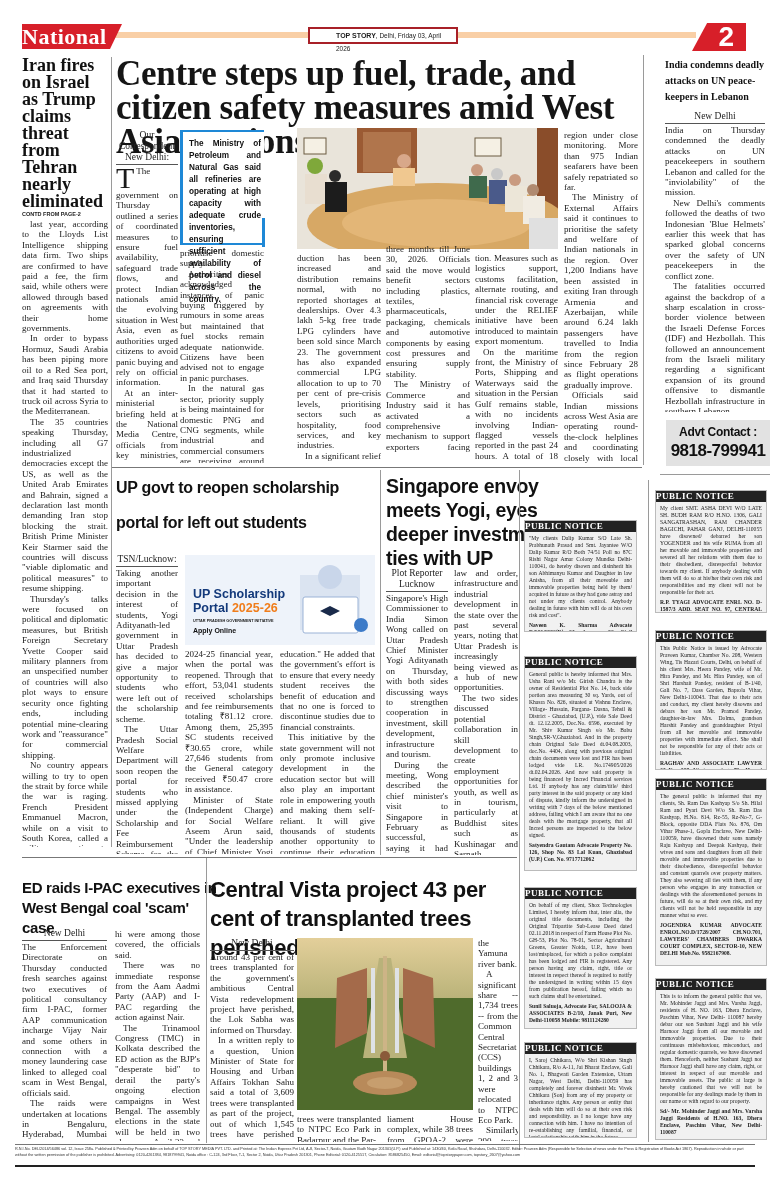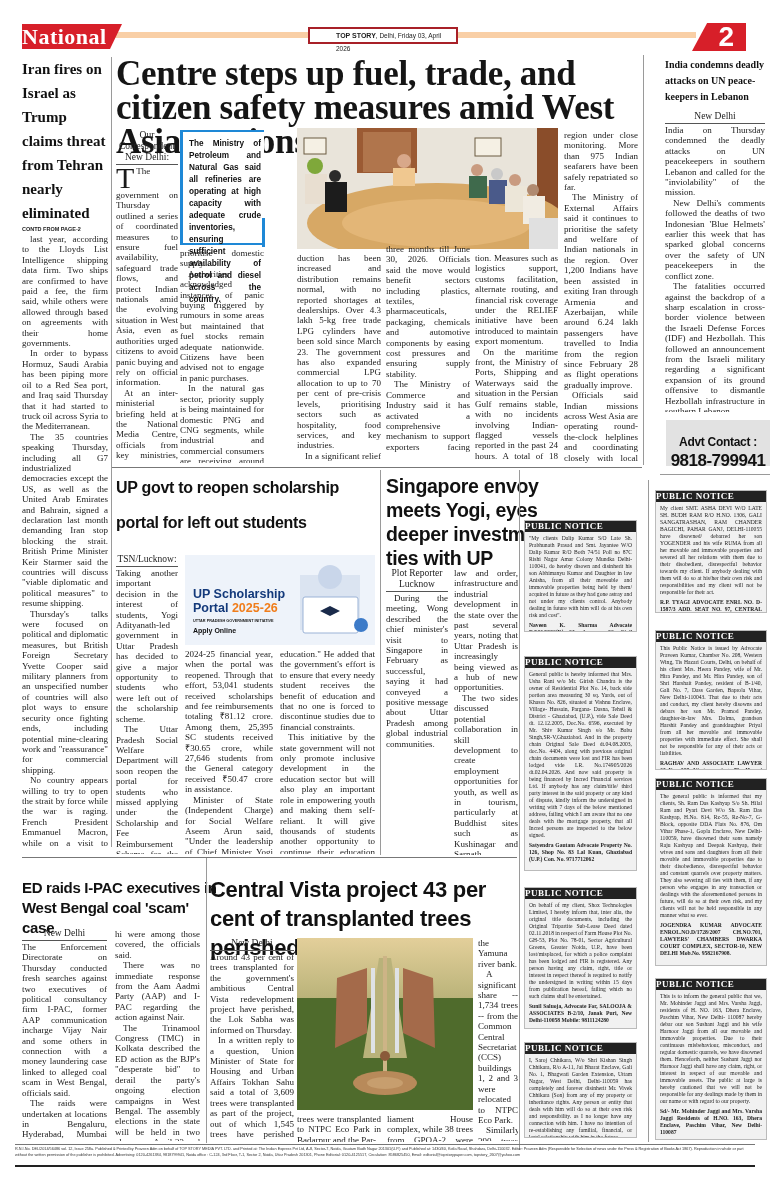--- a/index.html
+++ b/index.html
@@ -13,21 +13,21 @@
 .vsep{position:absolute;width:1px;background:#9a9a9a}
 .hsep{position:absolute;height:1px;background:#9a9a9a}
 .byline{font-family:"Liberation Serif",serif;font-size:9.5px;text-align:center;border-bottom:1px solid #555;line-height:11px;padding-bottom:1px;margin-bottom:1px}
 
 .masthead-label{left:22px;top:24px;width:100px;height:25px;background:#d71f29;clip-path:polygon(0 0,100% 0,88% 100%,0 100%);color:#fff;font-family:"Liberation Serif",serif;font-weight:bold;font-size:22px;line-height:25px;letter-spacing:0.5px}
 .peach-bar{top:32px;height:6px;background:#f9cfa6}
 .top-box{left:308px;top:27px;width:150px;height:17px;border:2px solid #a82028;background:#fff;font-family:"Liberation Sans",sans-serif;font-size:7px;line-height:13px;padding-left:26px;color:#222}
 .top-box b{font-weight:bold}
 .page-num{left:692px;top:23px;width:54px;height:28px;background:#d71f29;clip-path:polygon(28% 0,100% 0,100% 100%,0 100%);color:#fff;font-family:"Liberation Sans",sans-serif;font-weight:bold;font-size:28px;line-height:28px;text-align:right;padding-right:12px}
 .headline-big{font-family:"Liberation Serif",serif;font-weight:bold;font-size:35px;line-height:34px;color:#151515;letter-spacing:-0.3px}
-.side-head{font-family:"Liberation Serif",serif;font-size:15px;line-height:24px;color:#111}
+.side-head{font-family:"Liberation Serif",serif;font-size:18px;line-height:17px;color:#111}
 .mid-head{font-family:"Liberation Sans",sans-serif;font-size:16px;line-height:35px;color:#111;letter-spacing:-0.3px}
 .pn{background:#f1f1f1;border:1px solid #bbb}
 .pn-title{background:#222;color:#fff;font-family:"Liberation Serif",serif;font-weight:bold;font-size:9px;text-align:left;line-height:11px;letter-spacing:0.5px}
 .pn-body{font-family:"Liberation Serif",serif;font-size:5.6px;line-height:7px;padding:3px 4px;text-align:justify;color:#222}
 .pn-body b{display:block;font-weight:bold;margin-top:3px}
 .photo{overflow:hidden}
 .quote-box{left:180px;top:130px;width:84px;height:115px;border-left:3px solid #1e88d6;border-top:2px solid #1e88d6;border-bottom:2px solid #1e88d6;padding:6px 3px 2px 6px;font-family:"Liberation Sans",sans-serif;font-weight:bold;font-size:8.2px;line-height:12px;color:#111;text-align:justify;background:#fff}
 .quote-box:after{content:"";position:absolute;right:-4px;top:110px;width:3px;height:0}
 .advt{left:666px;top:420px;width:104px;height:46px;background:#e2e2e2;font-family:"Liberation Sans",sans-serif;font-weight:bold;text-align:center;color:#111}
 .footer{left:15px;top:1146px;width:740px;font-family:"Liberation Sans",sans-serif;font-size:3.8px;line-height:6px;color:#333}
@@ -132,21 +132,21 @@
   <h2 class="side-head" style="font-size:10px;line-height:16px">India condemns deadly attacks on UN peace-keepers in Lebanon</h2>
   <div class="byline" style="margin-top:6px">New Delhi</div>
   <div class="body">
     <p class="ni">India on Thursday condemned the deadly attacks on UN peacekeepers in southern Lebanon and called for the "inviolability" of the mission.</p>
     <p>New Delhi's comments followed the deaths of two Indonesian 'Blue Helmets' earlier this week that has sparked global concerns over the safety of UN peacekeepers in the conflict zone.</p>
     <p>The fatalities occurred against the backdrop of a sharp escalation in cross-border violence between the Israeli Defense Forces (IDF) and Hezbollah. This followed an announcement from the Israeli military regarding a significant expansion of its ground offensive to dismantle Hezbollah infrastructure in southern Lebanon.</p>
 
   </div>
 </div>
 <div class="abs advt">
-  <div style="font-size:12px;line-height:18px;margin-top:13px;letter-spacing:-0.3px">Advt Contact :</div>
+  <div style="font-size:12px;line-height:18px;margin-top:3px;letter-spacing:-0.3px">Advt Contact :</div>
   <div style="font-size:17px;line-height:20px;letter-spacing:-0.5px">9818-799941</div>
 </div>
 <div class="hsep" style="left:660px;top:474px;width:110px"></div>
 
 <div class="hsep" style="left:112px;top:467px;width:530px;background:#777"></div>
 
 <h2 class="abs mid-head" style="left:116px;top:470px;width:265px">UP govt to reopen scholarship portal for left out students</h2>
 <div class="abs" style="left:116px;top:554px;width:62px;height:300px;overflow:hidden">
   <div class="byline">TSN/Lucknow:</div>
   <div class="body">
@@ -181,20 +181,21 @@
 </div>
 <div class="vsep" style="left:380px;top:470px;height:385px"></div>
 
 <h2 class="abs mid-head" style="left:386px;top:474px;width:190px;font-size:19.5px;line-height:24px">Singapore envoy meets Yogi, eyes deeper investment ties with UP</h2>
 <div class="abs" style="left:386px;top:568px;width:62px;height:287px;overflow:hidden">
   <div class="byline">
       <div>Plot Reporter</div>
       <div>Lucknow</div>
     </div>
   <div class="body">
+    <p class="ni">Singapore's High Commissioner to India Simon Wong called on Uttar Pradesh Chief Minister Yogi Adityanath on Thursday, with both sides discussing ways to strengthen cooperation in investment, skill development, infrastructure and tourism.</p>
     <p>During the meeting, Wong described the chief minister's visit to Singapore in February as successful, saying it had conveyed a positive message about Uttar Pradesh among global industrial communities.</p>
 
   </div>
 </div>
 <div class="abs body" style="left:454px;top:568px;width:64px;height:287px;overflow:hidden">
   <p class="ni">law and order, infrastructure and industrial development in the state over the past several years, noting that Uttar Pradesh is increasingly being viewed as a hub of new opportunities.</p>
   <p>The two sides discussed potential collaboration in skill development to create employment opportunities for youth, as well as in tourism, particularly at Buddhist sites such as Kushinagar and Sarnath.</p>
 
 </div>
 <div class="vsep" style="left:519px;top:470px;height:680px"></div>

